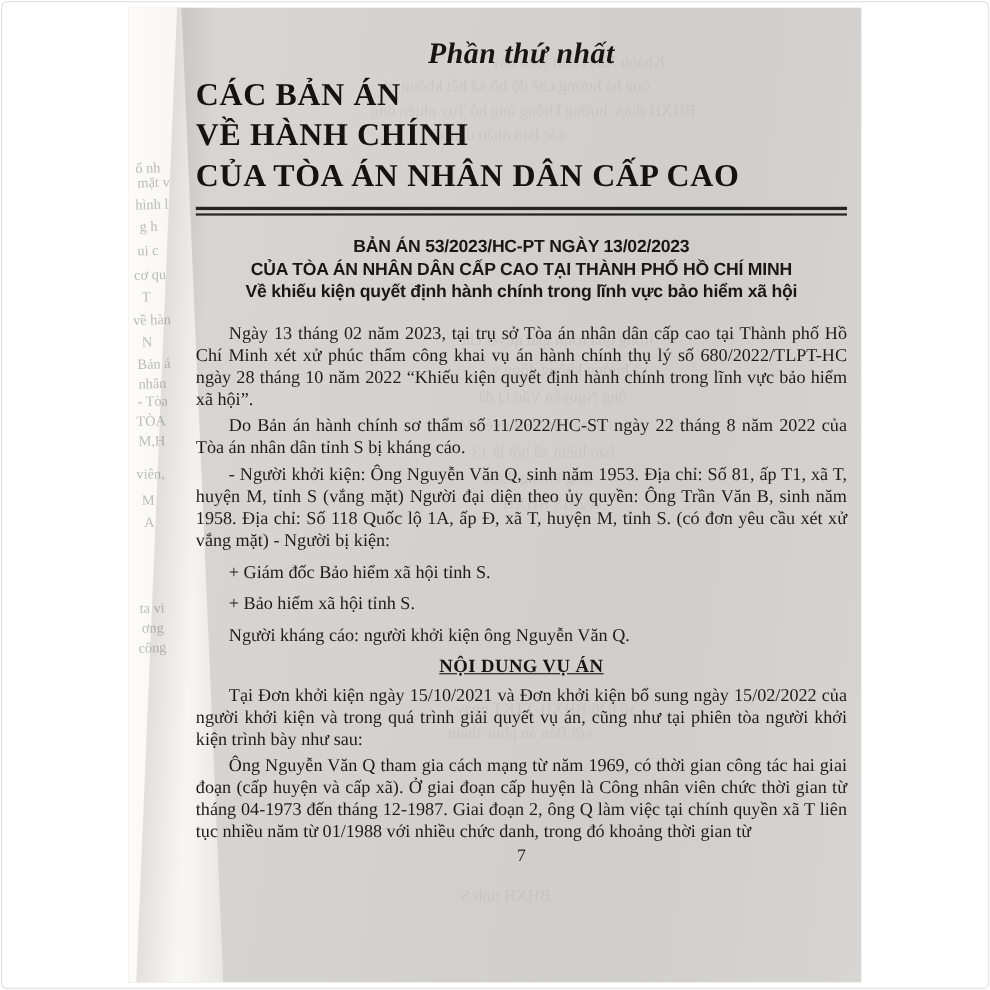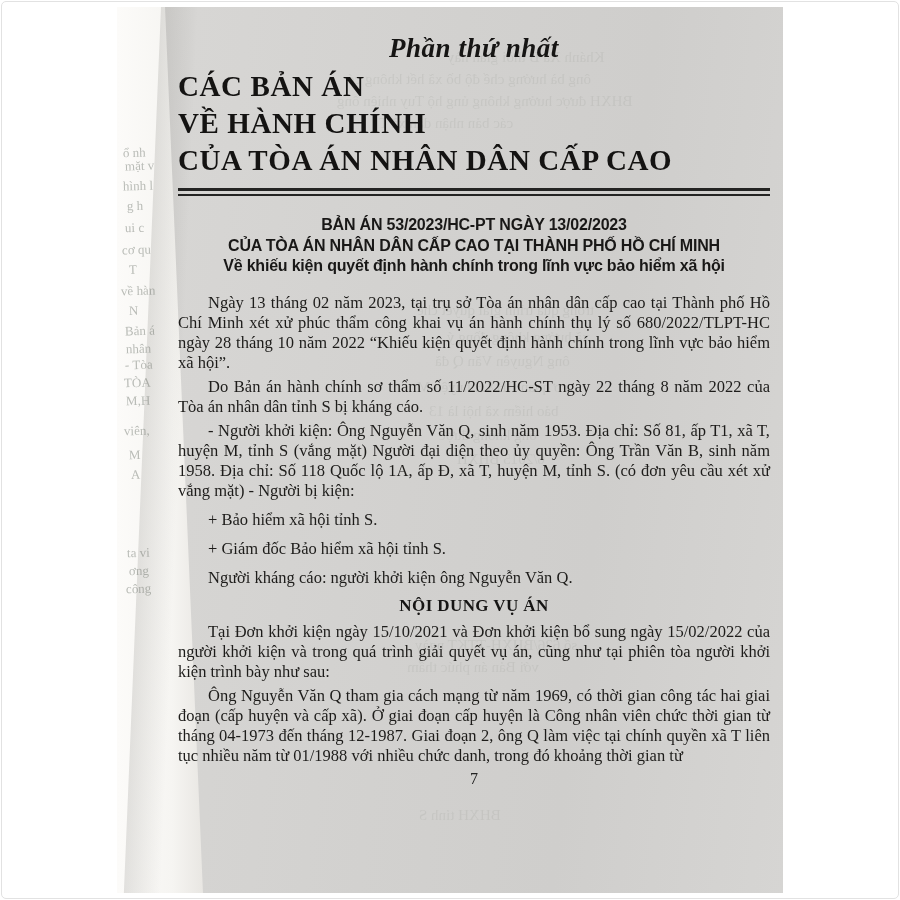--- a/index.html
+++ b/index.html
@@ -56,21 +56,21 @@
     font-weight:bold;font-size:16px;line-height:20.5px;letter-spacing:-.2px;color:#191817;
   }
   .body-block{margin-top:16px;}
   p.body{
     margin:0 0 4px;font-size:16.5px;line-height:20px;text-align:justify;
     text-indent:30px;color:#1d1c1a;
   }
   p.body.plus{margin-top:9px;margin-bottom:9px;text-align:left;}
   .nd-heading{
     margin:8px 0 6px;text-align:center;font-weight:bold;font-size:17px;
-    letter-spacing:.4px;color:#161514;
+    letter-spacing:.4px;color:#161514;text-decoration:underline;
   }
   .page-number{margin-top:3px;text-align:center;font-size:16px;color:#222;}
 </style>
 </head>
 <body>
 
 <div class="frame"></div>
 
 <div class="stage">
 
@@ -129,22 +129,22 @@
     <div class="case-header">
       <div>BẢN ÁN 53/2023/HC-PT NGÀY 13/02/2023</div>
       <div>CỦA TÒA ÁN NHÂN DÂN CẤP CAO TẠI THÀNH PHỐ HỒ CHÍ MINH</div>
       <div>Về khiếu kiện quyết định hành chính trong lĩnh vực bảo hiểm xã hội</div>
     </div>
 
     <div class="body-block">
       <p class="body">Ngày 13 tháng 02 năm 2023, tại trụ sở Tòa án nhân dân cấp cao tại Thành phố Hồ Chí Minh xét xử phúc thẩm công khai vụ án hành chính thụ lý số 680/2022/TLPT-HC ngày 28 tháng 10 năm 2022 “Khiếu kiện quyết định hành chính trong lĩnh vực bảo hiểm xã hội”.</p>
       <p class="body">Do Bản án hành chính sơ thẩm số 11/2022/HC-ST ngày 22 tháng 8 năm 2022 của Tòa án nhân dân tỉnh S bị kháng cáo.</p>
       <p class="body">- Người khởi kiện: Ông Nguyễn Văn Q, sinh năm 1953. Địa chỉ: Số 81, ấp T1, xã T, huyện M, tỉnh S (vắng mặt) Người đại diện theo ủy quyền: Ông Trần Văn B, sinh năm 1958. Địa chỉ: Số 118 Quốc lộ 1A, ấp Đ, xã T, huyện M, tỉnh S. (có đơn yêu cầu xét xử vắng mặt) - Người bị kiện:</p>
+      <p class="body plus">+ Giám đốc Bảo hiểm xã hội tỉnh S.</p>
       <p class="body plus">+ Bảo hiểm xã hội tỉnh S.</p>
-      <p class="body plus">+ Giám đốc Bảo hiểm xã hội tỉnh S.</p>
       <p class="body">Người kháng cáo: người khởi kiện ông Nguyễn Văn Q.</p>
 
       <div class="nd-heading">NỘI DUNG VỤ ÁN</div>
 
       <p class="body">Tại Đơn khởi kiện ngày 15/10/2021 và Đơn khởi kiện bổ sung ngày 15/02/2022 của người khởi kiện và trong quá trình giải quyết vụ án, cũng như tại phiên tòa người khởi kiện trình bày như sau:</p>
       <p class="body">Ông Nguyễn Văn Q tham gia cách mạng từ năm 1969, có thời gian công tác hai giai đoạn (cấp huyện và cấp xã). Ở giai đoạn cấp huyện là Công nhân viên chức thời gian từ tháng 04-1973 đến tháng 12-1987. Giai đoạn 2, ông Q làm việc tại chính quyền xã T liên tục nhiều năm từ 01/1988 với nhiều chức danh, trong đó khoảng thời gian từ</p>
 
       <div class="page-number">7</div>
     </div>
 

